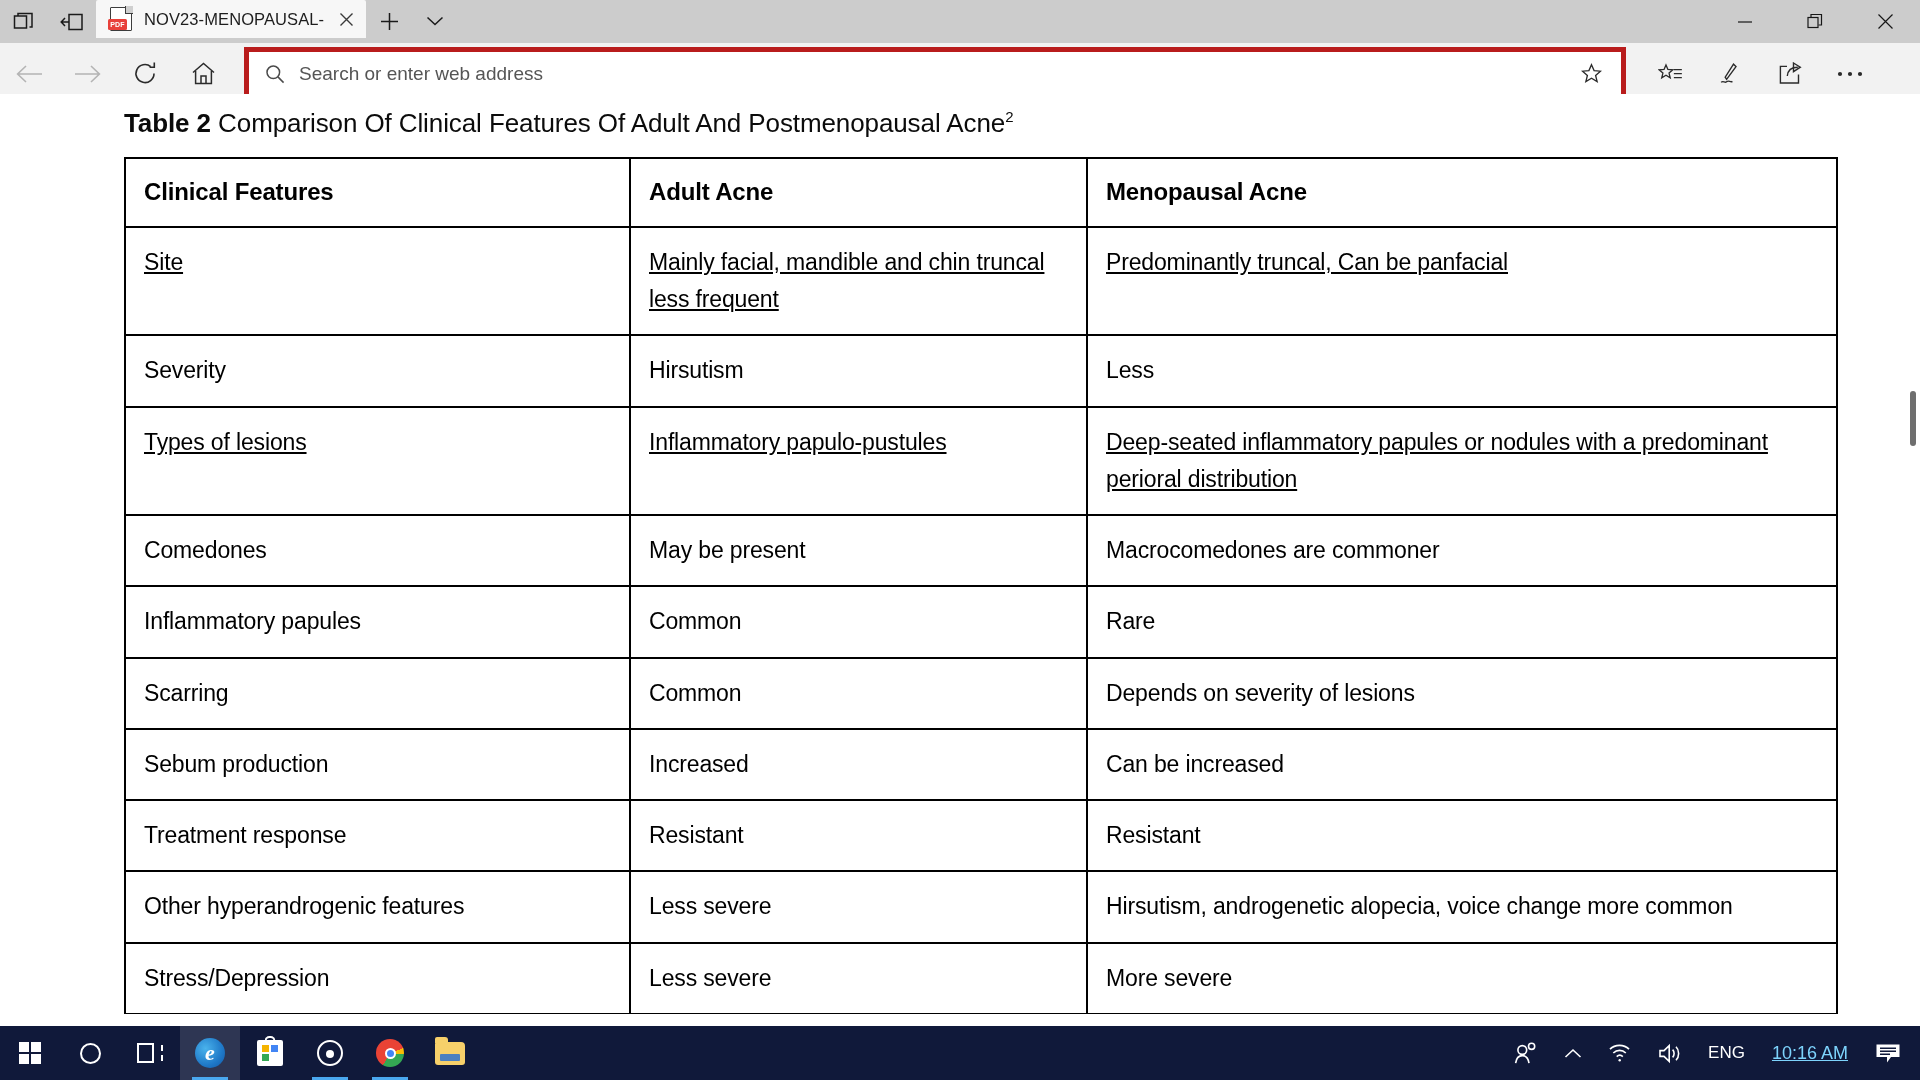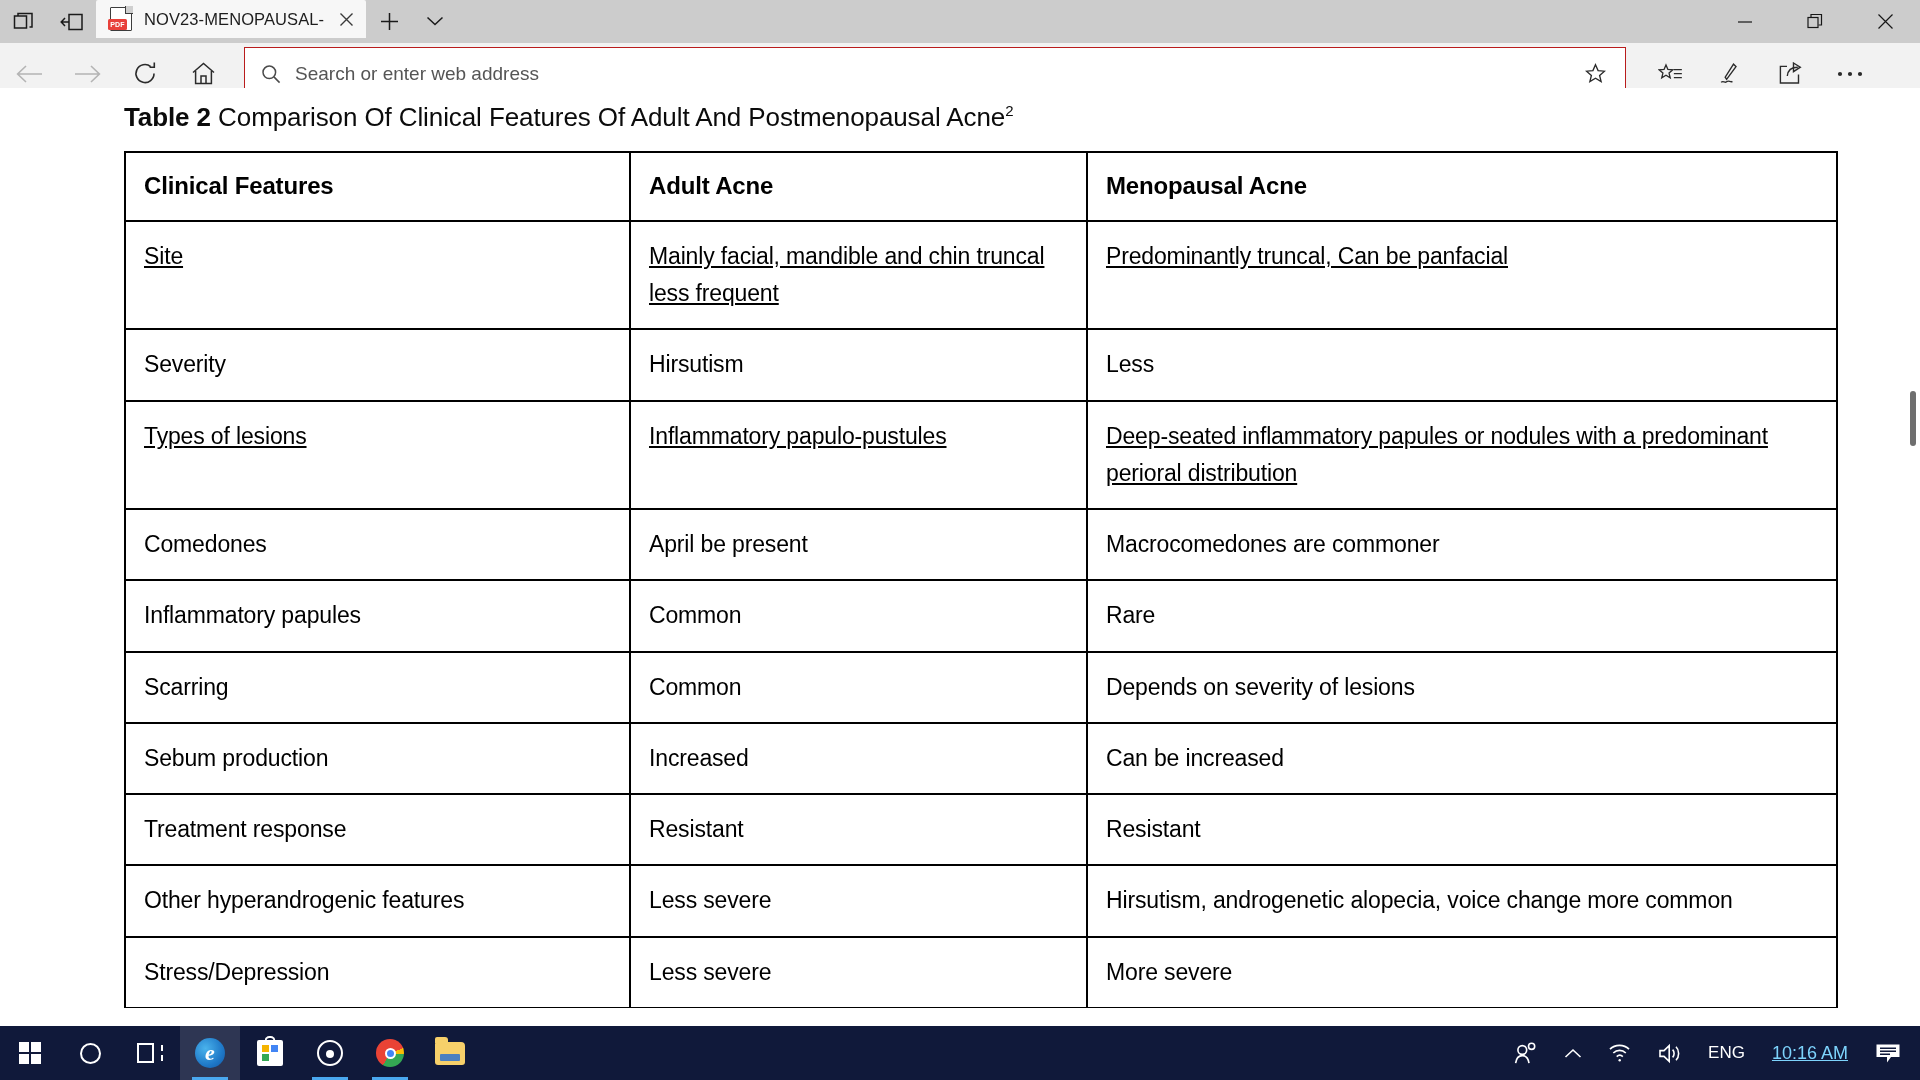--- a/index.html
+++ b/index.html
@@ -94,38 +94,38 @@
   .nav-btn {
     width: 58px; height: 48px;
     display: flex; align-items: center; justify-content: center;
     color: #2b2b2b;
   }
   .nav-btn.dim { color: #b4b4b4; }
   .addrwrap {
     margin-left: 12px;
     height: 53px; width: 1382px;
     background: #ffffff;
-    border: 1px solid #b91c1c;
+    border: 5px solid #b91c1c;
     display: flex; align-items: center;
     padding: 0 10px 0 16px;
   }
   .addr-search-icon { color: #4a4a4a; display: flex; align-items: center; margin-right: 14px; }
   .addr-input {
     flex: 1 1 auto;
     font-size: 19px; color: #555555;
     font-family: "Liberation Sans", sans-serif;
     white-space: nowrap; overflow: hidden;
   }
   .addr-star { width: 40px; display: flex; align-items: center; justify-content: center; color: #2b2b2b; }
   .nav-right { display: flex; align-items: center; margin-left: 14px; }
   .nav-right .nav-btn { width: 60px; }
 
   
   .content {
-    position: absolute; top: 88px; left: 0;
+    position: absolute; top: 94px; left: 0;
     width: 1920px; height: 920px;
     background: #ffffff;
     overflow: hidden;
   }
   .doc {
     position: absolute; top: 0; left: 0;
     width: 1920px;
     padding: 14px 0 0 0;
     font-family: "Liberation Sans", sans-serif;
   }
@@ -429,21 +429,21 @@
           <td class="c2">Hirsutism</td>
           <td class="c3">Less</td>
         </tr>
         <tr>
           <td class="c1 tall">Types of lesions</td>
           <td class="c2 tall">Inflammatory papulo-pustules</td>
           <td class="c3 tall">Deep-seated inflammatory papules or nodules with a predominant perioral distribution</td>
         </tr>
         <tr>
           <td class="c1">Comedones</td>
-          <td class="c2">April be present</td>
+          <td class="c2">May be present</td>
           <td class="c3">Macrocomedones are commoner</td>
         </tr>
         <tr>
           <td class="c1">Inflammatory papules</td>
           <td class="c2">Common</td>
           <td class="c3">Rare</td>
         </tr>
         <tr>
           <td class="c1">Scarring</td>
           <td class="c2">Common</td>

